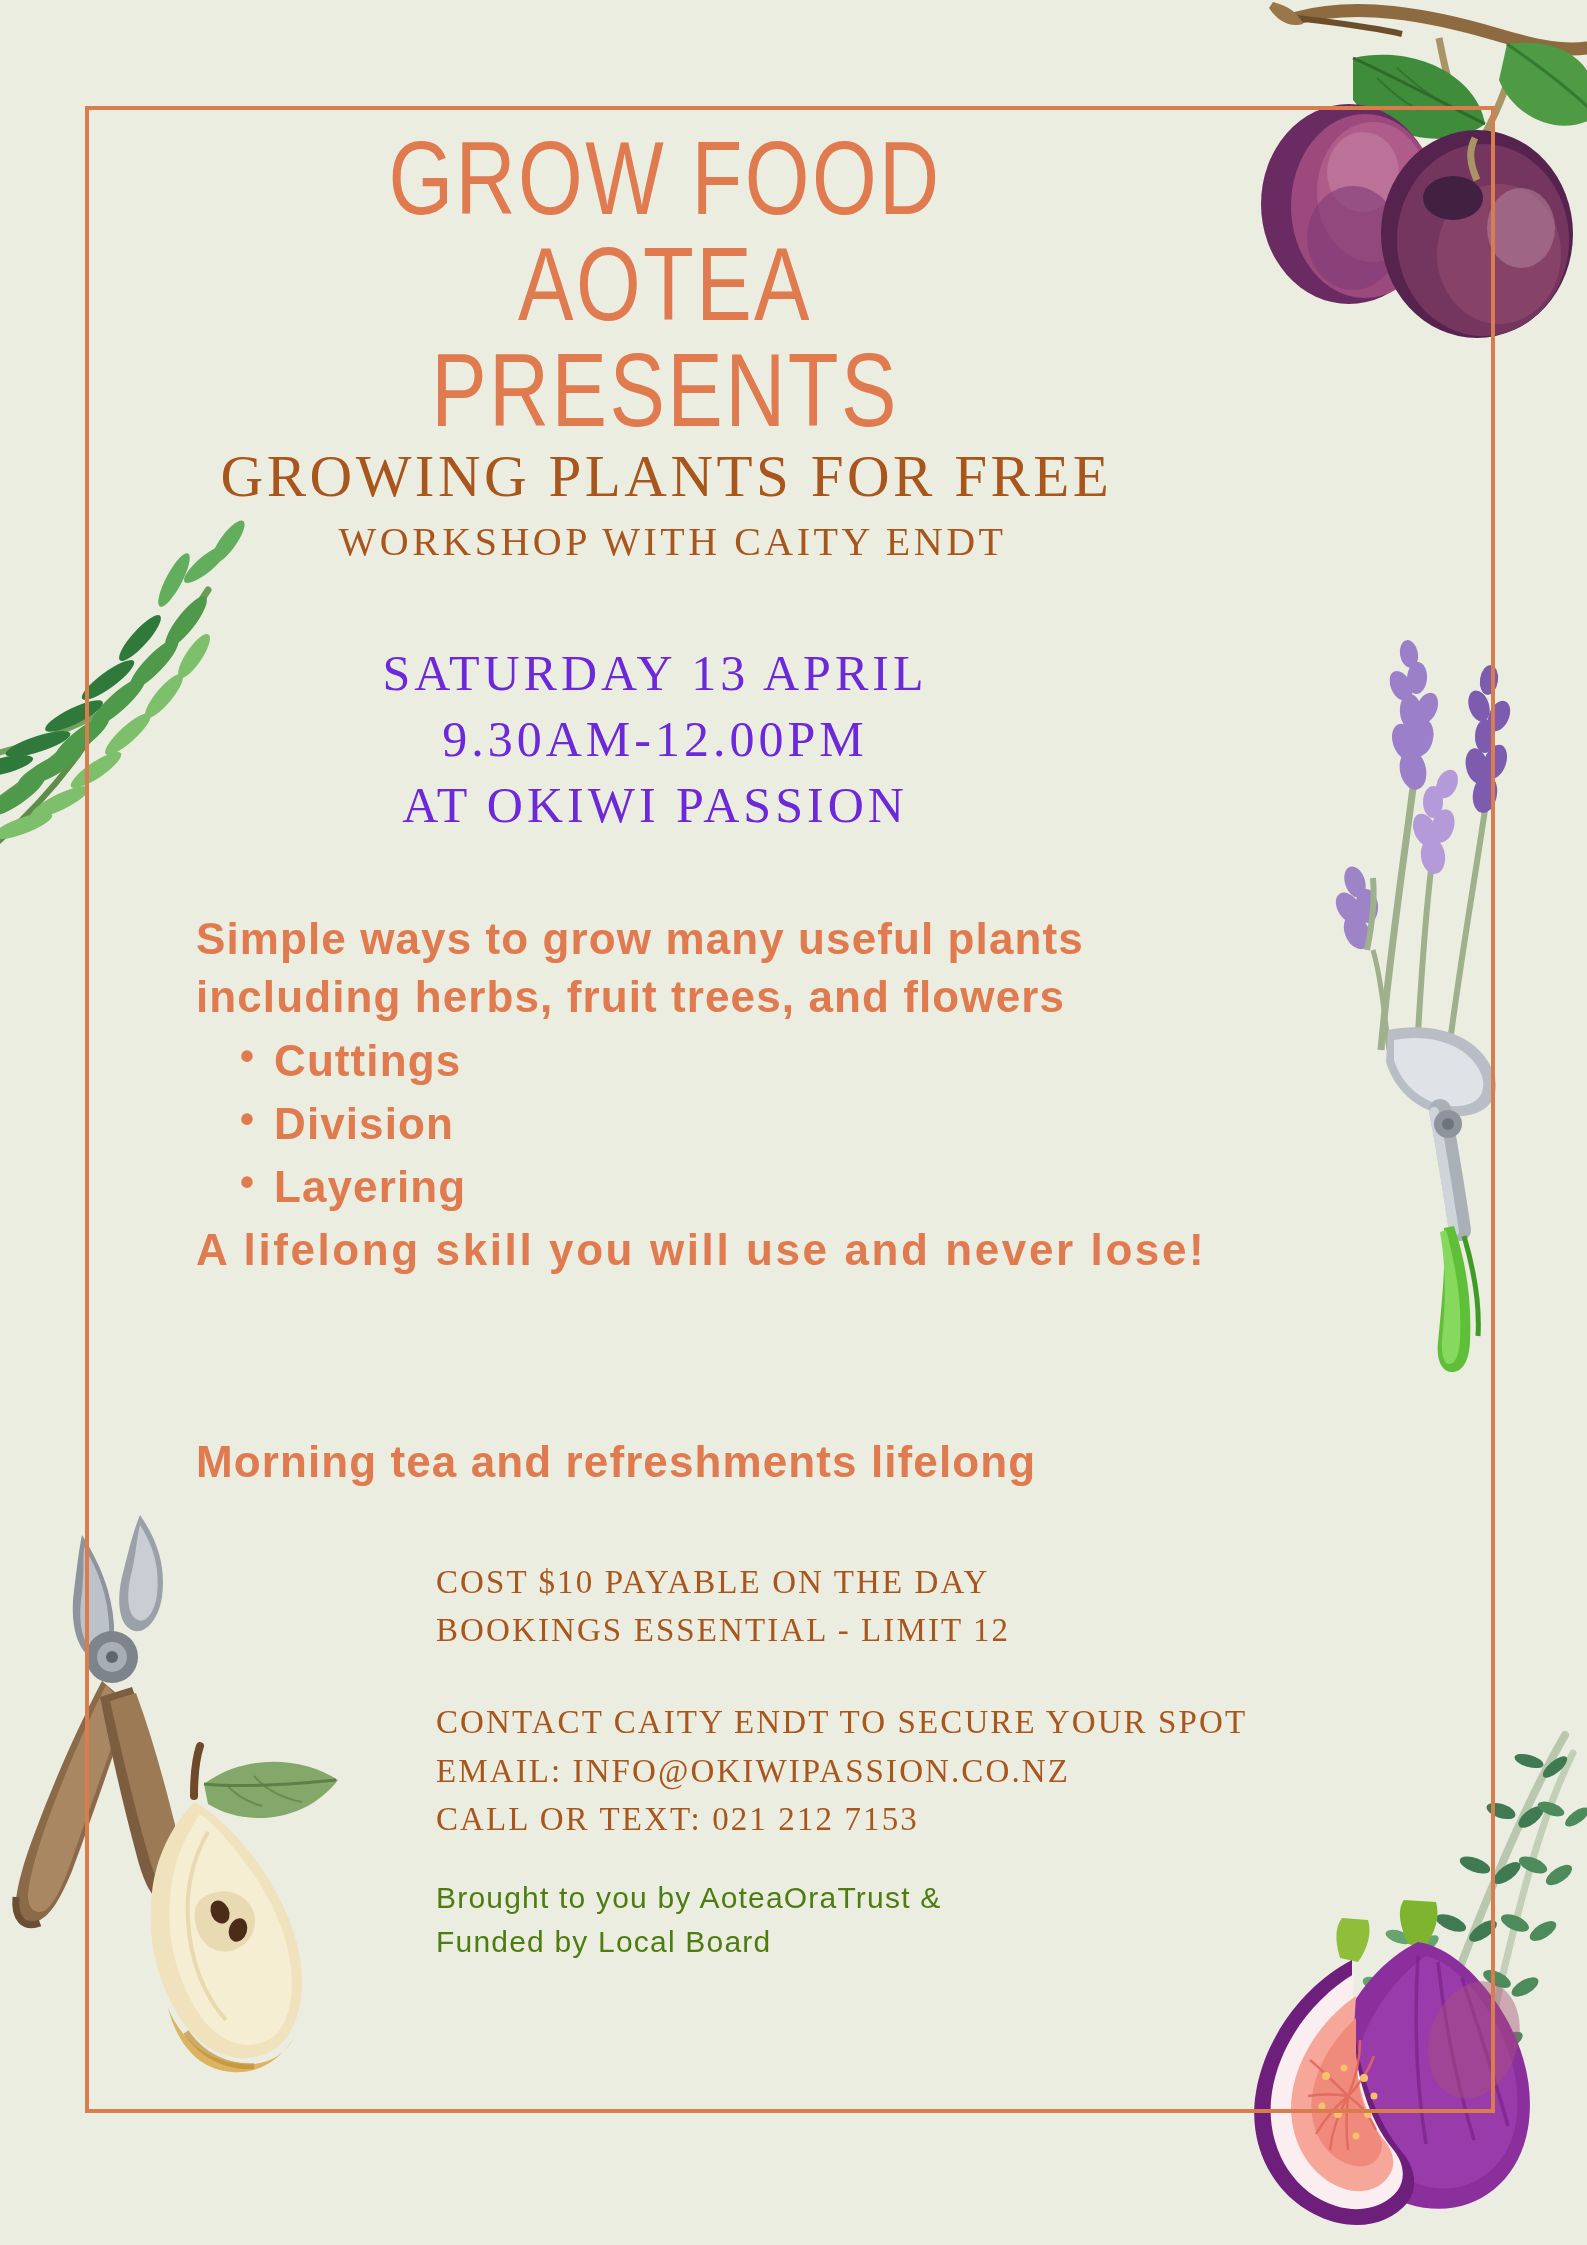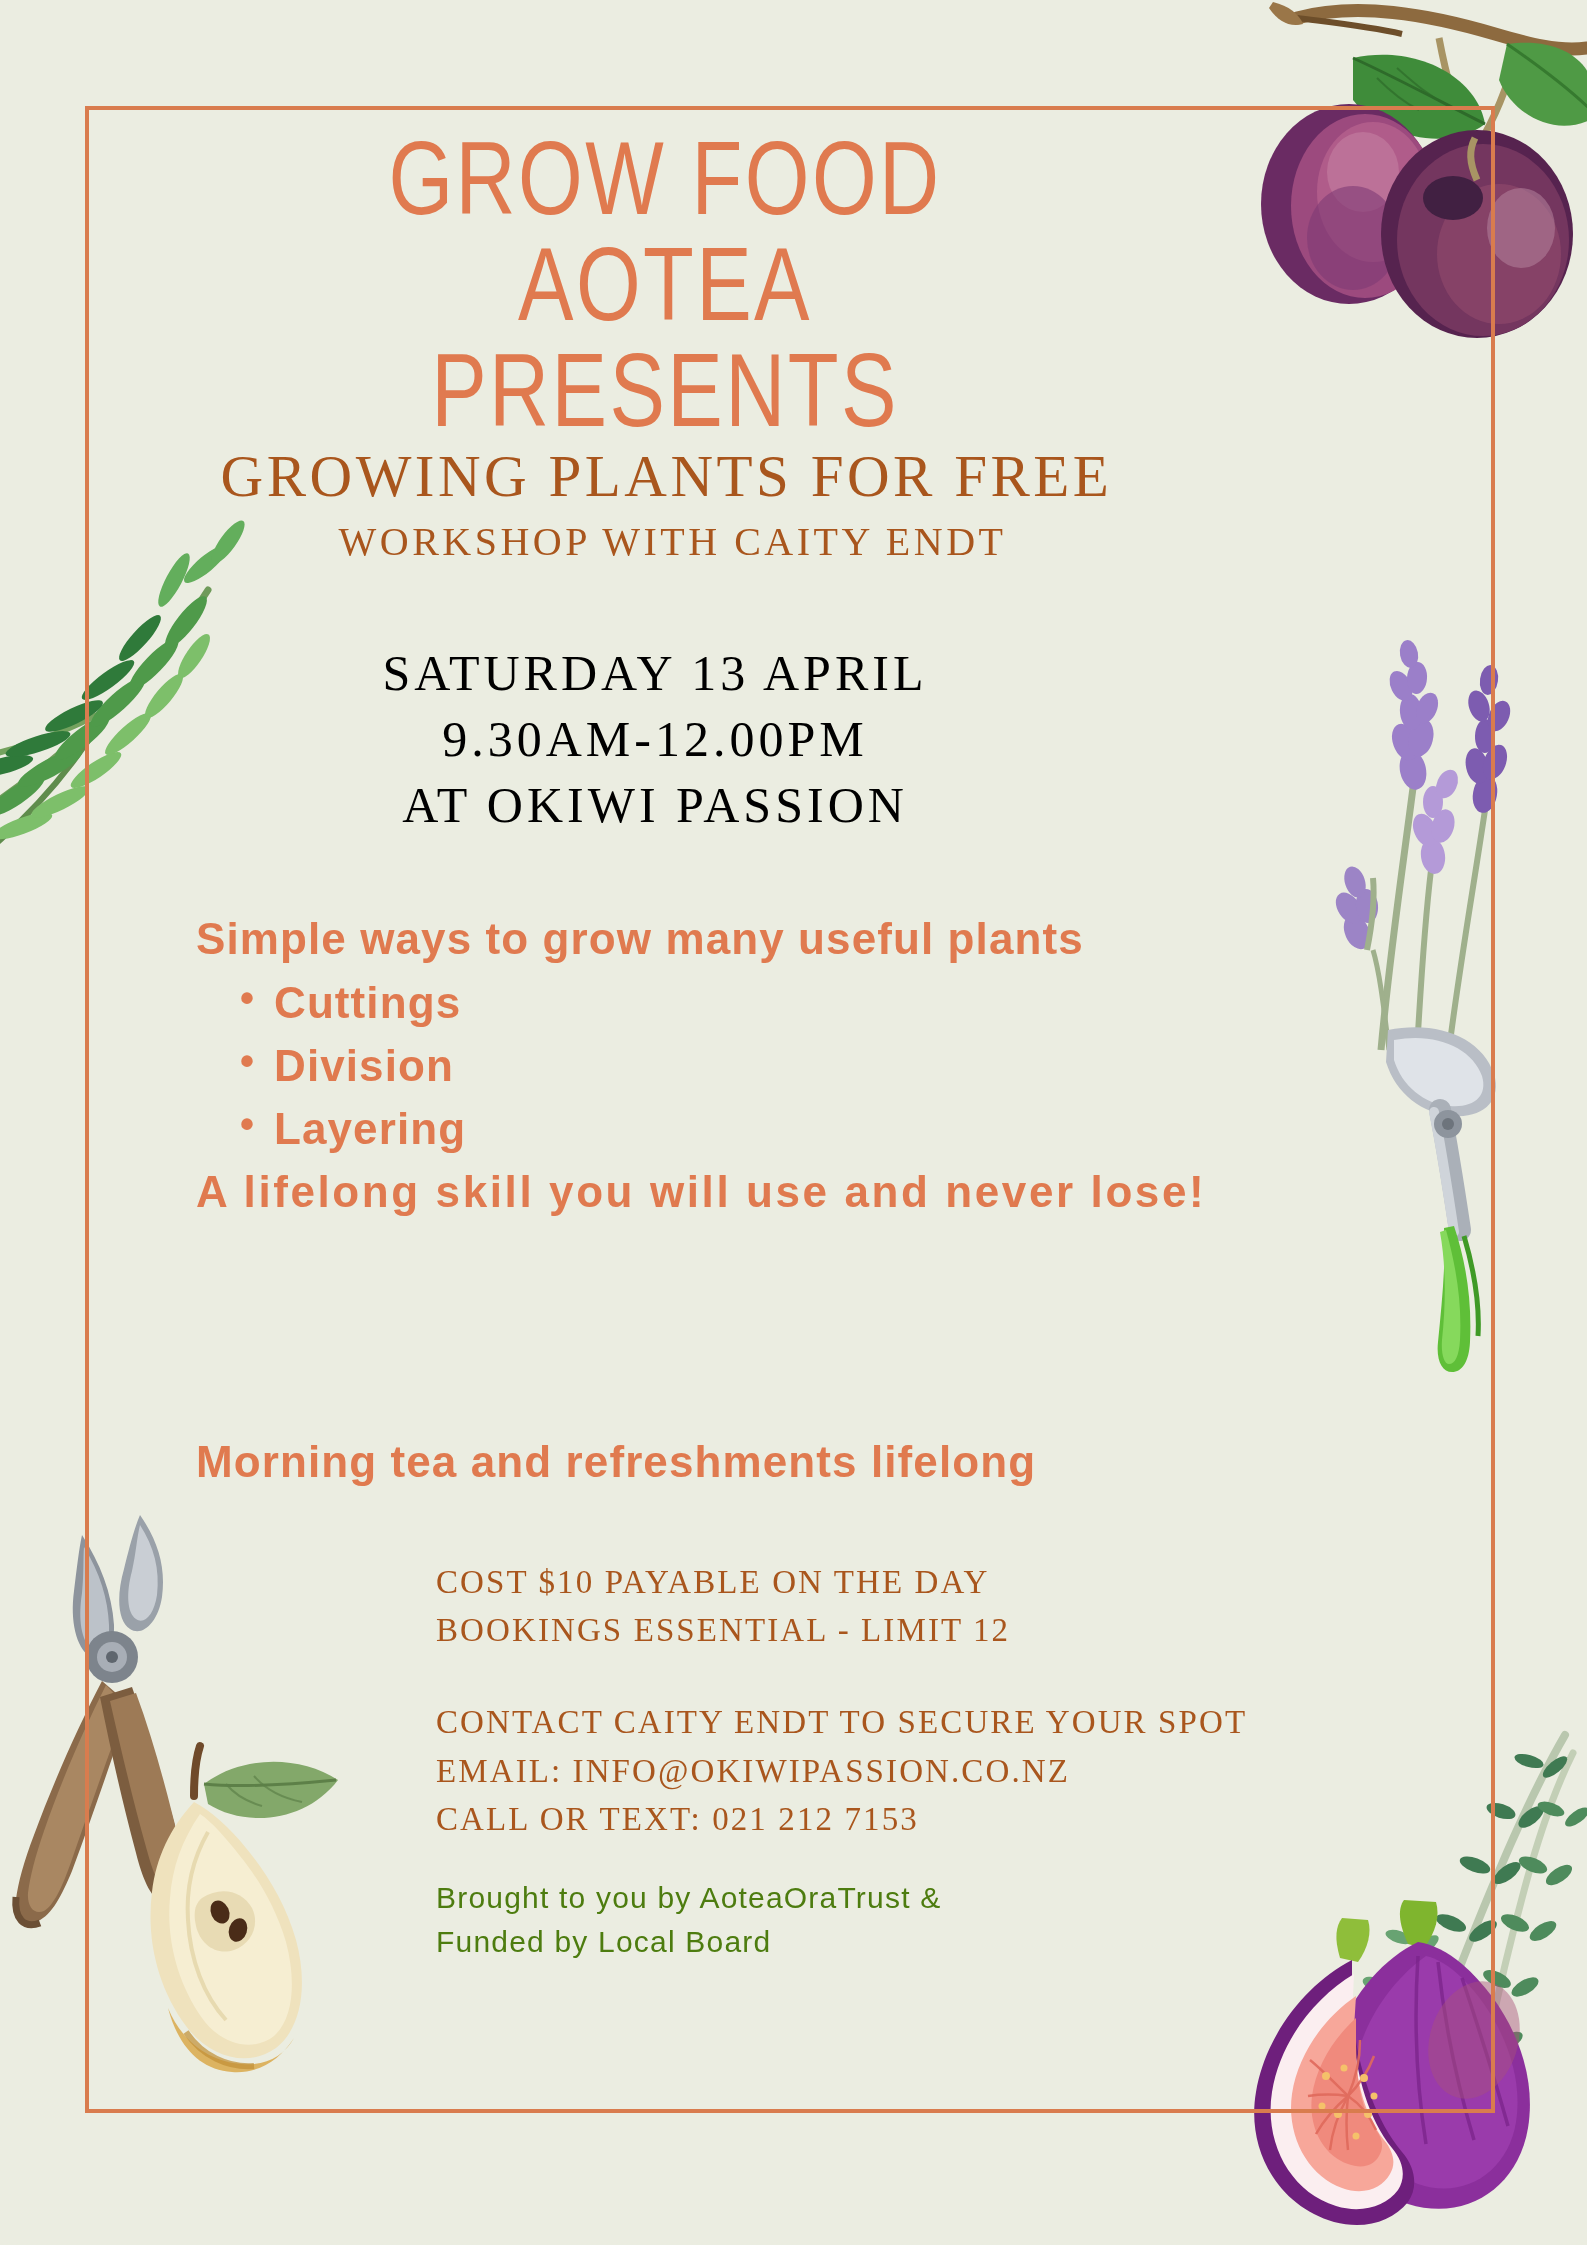--- a/index.html
+++ b/index.html
@@ -81,21 +81,21 @@
     text-transform: uppercase;
     padding-left: 20px;
   }
 
   .when {
     position: absolute;
     left: 150px;
     top: 640px;
     width: 1010px;
     text-align: center;
-    color: #000000;
+    color: #6d28d9;
     font-family: "Liberation Serif", serif;
     font-size: 50px;
     letter-spacing: 4px;
     line-height: 1.32;
     text-transform: uppercase;
   }
   .when div { display: block; }
 
   .body-block {
     position: absolute;
@@ -433,20 +433,21 @@
     </div>
 
     <div class="when">
       <div>SATURDAY 13 APRIL</div>
       <div>9.30AM-12.00PM</div>
       <div>AT OKIWI PASSION</div>
     </div>
 
     <div class="body-block">
       <p class="lead">Simple ways to grow many useful plants</p>
+      <p class="lead">including herbs, fruit trees, and flowers</p>
       <ul class="bullets">
         <li>Cuttings</li>
         <li>Division</li>
         <li>Layering</li>
       </ul>
       <p class="lifelong">A lifelong skill you will use and never lose!</p>
     </div>
 
     <div class="morningtea">Morning tea and refreshments lifelong</div>
 

